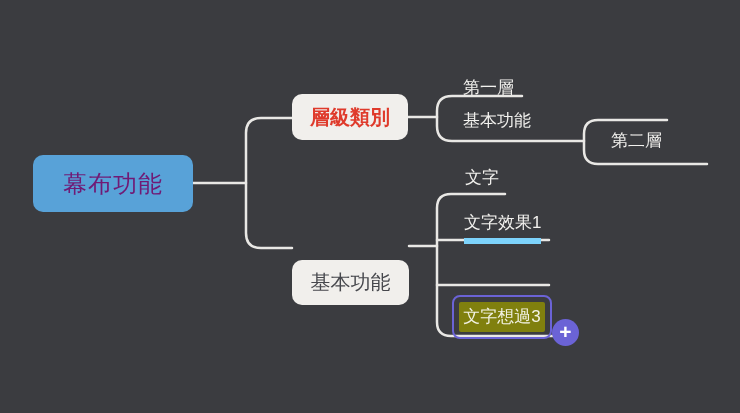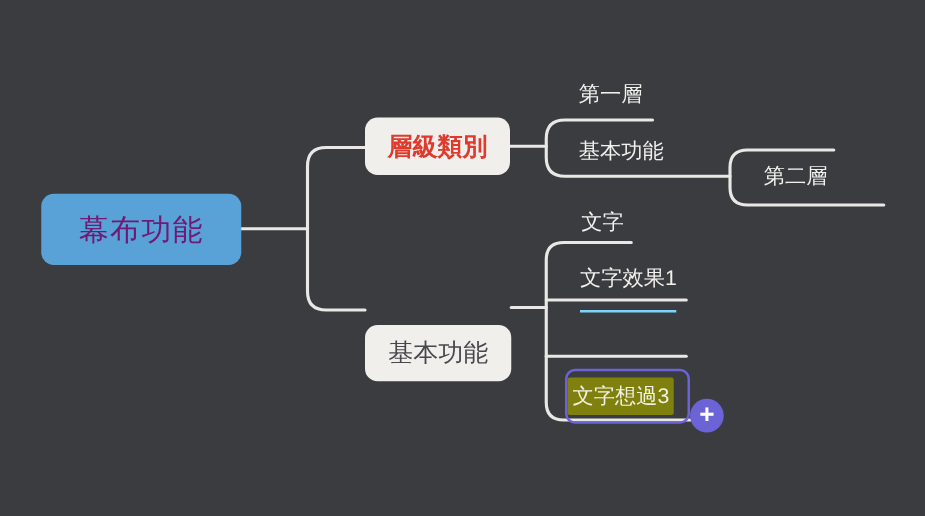--- a/index.html
+++ b/index.html
@@ -60,37 +60,37 @@
     color: #47484d;
     margin-top: 36px;
   }
   .leaf {
     position: absolute;
     color: #f2f1ee;
     font-size: 17px;
     white-space: nowrap;
     cursor: default;
   }
-  .leaf-l1        { left: 463px; top: 64px; text-align: right;  }
+  .leaf-l1        { left: 463px; top: 76px; text-align: right;  }
   .leaf-l1-attach { left: 463px; top: 109px; }
   .leaf-l2        { left: 611px; top: 91px; margin-top: 38px;  }
   .leaf-l2-attach { left: 611px; top: 133px; }
   .leaf-text      { left: 465px; top: 166px; }
   .leaf-effect1   { left: 464px; top: 211px; }
-  .leaf-effect1 .lbl { border-bottom: 2px solid #7dd3fc; padding-bottom: 16px; }
+  .leaf-effect1 .lbl { border-bottom: 6px solid #7dd3fc; padding-bottom: 6px; }
   .leaf-effect2   { left: 466px; top: 256px; font-style: italic; }
   .leaf-selected {
     left: 452px; top: 295px;
     width: 100px; height: 44px;
     border: 2px solid #6b63d6;
     border-radius: 8px;
     box-sizing: border-box;
     display: flex;
     align-items: center;
-    justify-content: flex-start;
+    justify-content: center;
   }
   .leaf-selected .highlight {
     background: #80800e;
     color: #f2f2e4;
     padding: 3px 4px;
     border-radius: 2px;
     font-size: 17px;
     line-height: 24px;
   }
   .add-button {

